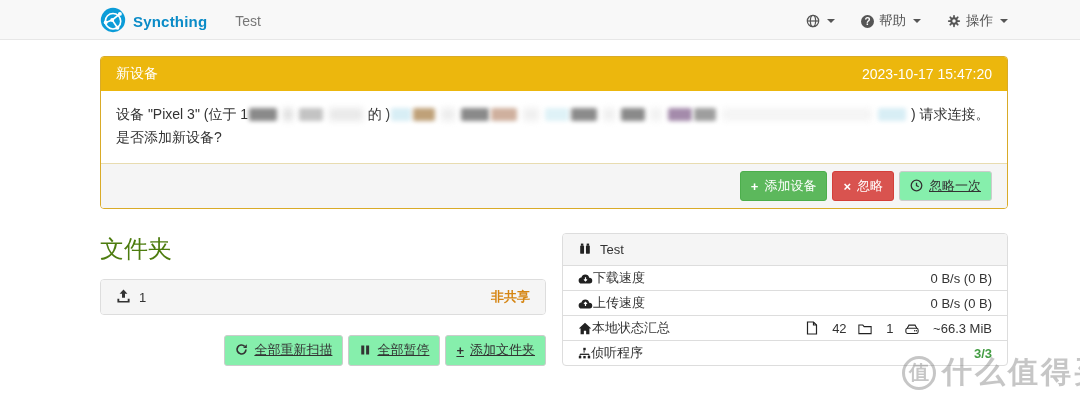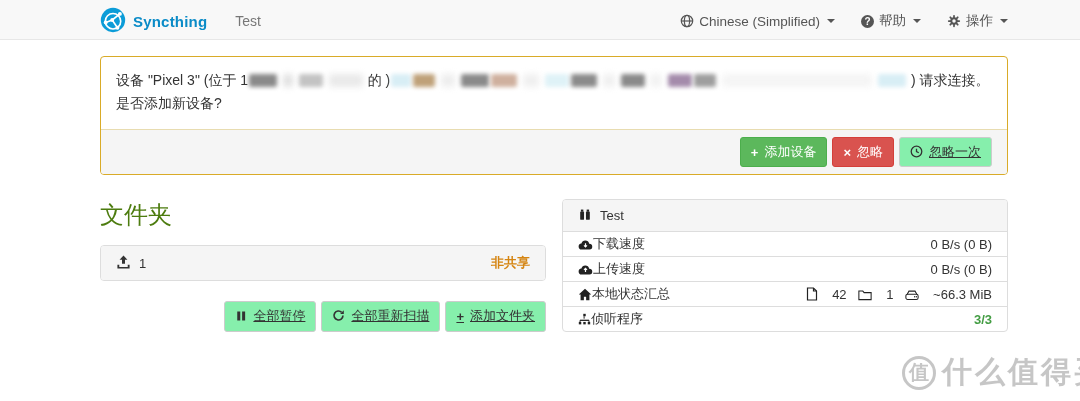--- a/index.html
+++ b/index.html
@@ -96,21 +96,20 @@
 
     <div class="nav-right">
       <div class="nav-item">
         <span>
           <svg class="ic" width="14" height="14" viewBox="0 0 16 16" stroke="#555" fill="none" stroke-width="1.4">
             <circle cx="8" cy="8" r="6.5"></circle>
               <ellipse cx="8" cy="8" rx="3" ry="6.5"></ellipse>
               <line x1="1.5" y1="8" x2="14.5" y2="8"></line>
           </svg>
         </span>
-        <span>Chinese (Simplified)</span>
         <span class="caret"></span>
       </div>
       <div class="nav-item">
         <span class="q-circle">?</span>
         <span>帮助</span>
         <span class="caret"></span>
       </div>
       <div class="nav-item">
         <span>
           <svg class="ic" width="14" height="14" viewBox="0 0 16 16" fill="#555">
@@ -127,20 +126,24 @@
         <span>操作</span>
         <span class="caret"></span>
       </div>
     </div>
   </div>
 </div>
 
 <div class="container">
 
   <div class="panel-warning">
+    <div class="panel-warning-heading">
+      <span>新设备</span>
+      <span>2023-10-17 15:47:20</span>
+    </div>
     <div class="panel-warning-body">
       <span>设备 "Pixel 3" (位于 1</span><span class="redact" style="width:28px;background:#8a8a8a"></span>
       <span class="redact r-faint" style="width:10px;background:#bdbdbd"></span>
       <span class="redact" style="width:24px;background:#c3c3c3"></span>
       <span class="redact r-faint" style="width:34px;background:#cfcfcf"></span>
       <span>的 )</span><span class="redact" style="width:20px;background:#d8eef5"></span><span class="redact" style="width:22px;background:#bfa179"></span>
       <span class="redact r-faint" style="width:14px;background:#d8d8d8"></span>
       <span class="redact" style="width:28px;background:#8a8a8a"></span><span class="redact" style="width:26px;background:#cfb09e"></span>
       <span class="redact r-faint" style="width:16px;background:#dddddd"></span>
       <span class="redact" style="width:24px;background:#dff2f7"></span><span class="redact" style="width:26px;background:#8b8b8b"></span>
@@ -185,35 +188,35 @@
               <path d="M1.5 10.5h2v2.3h9v-2.3h2v4h-13z"></path>
             </svg>
           </span>
           <span>1</span>
           <span class="status status-unshared">非共享</span>
         </div>
       </div>
       <div class="folder-actions">
         <button class="btn btn-default">
           <span>
+            <svg class="ic" width="13" height="13" viewBox="0 0 16 16" fill="none" stroke="#333" stroke-width="2">
+              <path d="M13.5 8a5.5 5.5 0 1 1-1.6-3.9"></path>
+              <polygon points="14.5,1.5 14.5,6 10,6" fill="#333" stroke="none"></polygon>
+            </svg>
+          </span>
+          <span>全部重新扫描</span>
+        </button>
+        <button class="btn btn-default">
+          <span>
             <svg class="ic" width="12" height="12" viewBox="0 0 16 16" fill="#333">
               <rect x="3" y="2" width="4" height="12"></rect>
                 <rect x="9.5" y="2" width="4" height="12"></rect>
             </svg>
           </span>
           <span>全部暂停</span>
-        </button>
-        <button class="btn btn-default">
-          <span>
-            <svg class="ic" width="13" height="13" viewBox="0 0 16 16" fill="none" stroke="#333" stroke-width="2">
-              <path d="M13.5 8a5.5 5.5 0 1 1-1.6-3.9"></path>
-              <polygon points="14.5,1.5 14.5,6 10,6" fill="#333" stroke="none"></polygon>
-            </svg>
-          </span>
-          <span>全部重新扫描</span>
         </button>
         <button class="btn btn-default">
           <span class="glyph">+</span>
           <span>添加文件夹</span>
         </button>
       </div>
     </div>
 
     <div class="col">
       <div class="panel-default">

